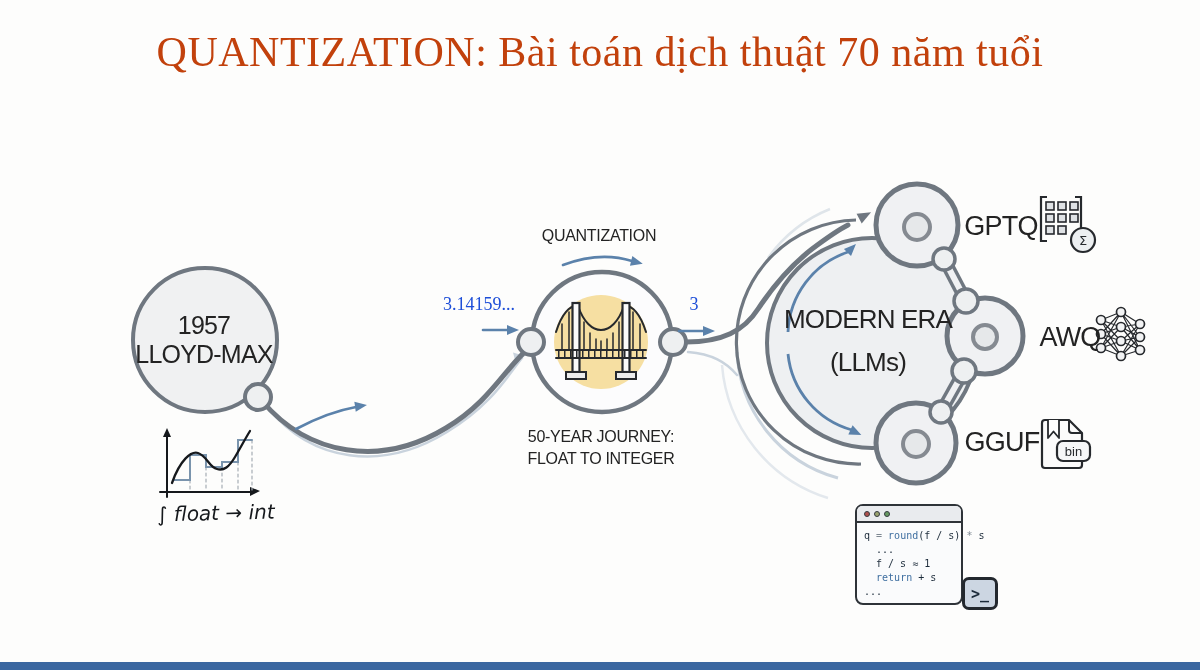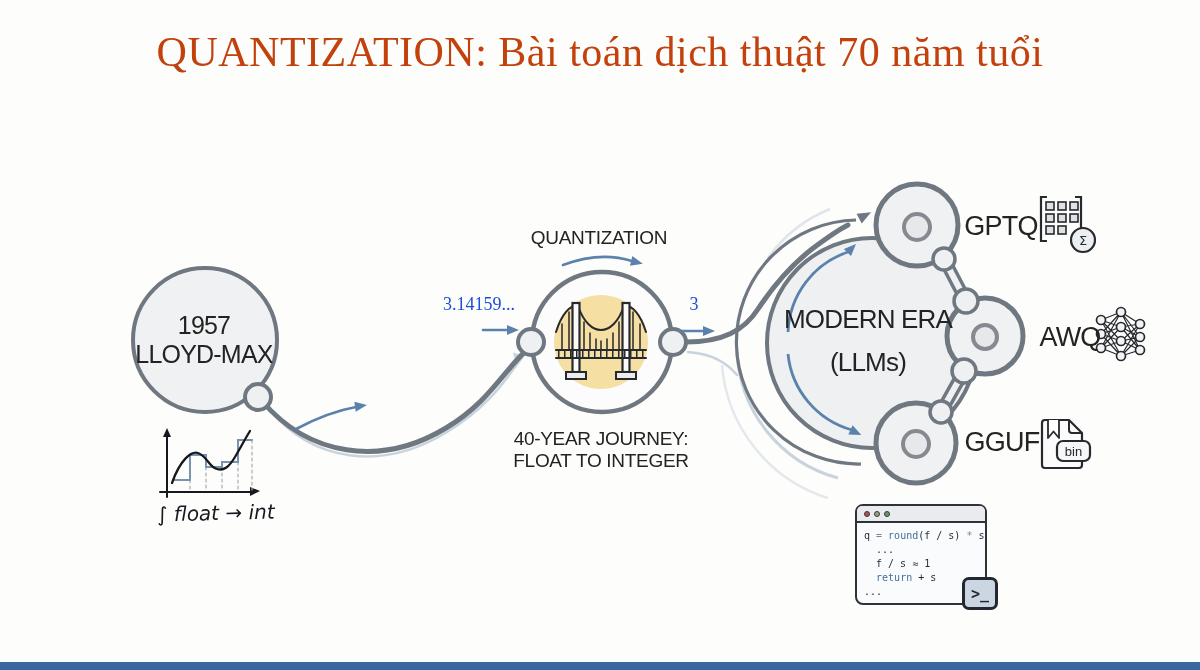--- a/index.html
+++ b/index.html
@@ -14,31 +14,31 @@
   .title {
     font-family:"Liberation Serif", serif; font-size:42px; color:#c2410c;
     letter-spacing:0.5px;
   }
   .subtitle {
     font-family:"Liberation Serif", serif; font-size:24px; color:#1a1a1a;
   }
   .cond { color:#232323; letter-spacing:-0.8px; }
   .circle-label { font-size:25px; }
   .modern-label { font-size:26px; }
-  .small-label  { font-size:19px; letter-spacing:-0.3px;text-align:center; }
+  .small-label  { font-size:16px; letter-spacing:-0.3px;text-align:center; }
   .branch-label { font-size:27px; }
   .serif-num { font-family:"Liberation Serif", serif; font-size:18px; color:#1d4ed8; }
   .sketch-caption {
     font-family:"DejaVu Sans", sans-serif; font-style:italic;
     font-size:20px; color:#15181c; transform:rotate(-1.5deg);
   }
 
   
   .terminal {
-    left:855px; top:504px; width:132px; height:101px;
+    left:855px; top:504px; width:108px; height:101px;
     background:#fafbfc; border:2.5px solid #2e3338; border-radius:8px;
     box-sizing:border-box;
   }
   .terminal-bar {
     height:15px; background:#e9ebee; border-bottom:2px solid #2e3338;
     border-radius:5px 5px 0 0; display:flex; align-items:center; gap:4px;
     padding-left:7px;
   }
   .tdot { width:6px; height:6px; border-radius:50%; border:1.3px solid #363b41; box-sizing:border-box; }
   .tdot.red    { background:#b0514d; }
@@ -215,21 +215,21 @@
 
   <div class="abs ctr title" style="left:600px; top:28px">QUANTIZATION: Bài toán dịch thuật 70 năm tuổi</div>
 
   <div class="abs ctr cond circle-label" style="left:204px; top:311px">1957</div>
   <div class="abs ctr cond circle-label" style="left:204px; top:340px">LLOYD-MAX</div>
 
   <div class="abs ctr serif-num" style="left:479px; top:294px">3.14159...</div>
   <div class="abs ctr cond small-label" style="left:599px; top:227px">QUANTIZATION</div>
   <div class="abs ctr serif-num" style="left:694px; top:294px">3</div>
 
-  <div class="abs ctr cond small-label" style="left:601px; top:428px">40-YEAR JOURNEY:</div>
+  <div class="abs ctr cond small-label" style="left:601px; top:428px">50-YEAR JOURNEY:</div>
   <div class="abs ctr cond small-label" style="left:601px; top:450px">FLOAT TO INTEGER</div>
 
   <div class="abs ctr cond modern-label" style="left:868px; top:304px">MODERN ERA</div>
   <div class="abs ctr cond modern-label" style="left:868px; top:347px">(LLMs)</div>
 
   <div class="abs ctr cond branch-label" style="left:1001px; top:211px">GPTQ</div>
   <div class="abs ctr cond branch-label" style="left:1070px; top:322px">AWQ</div>
   <div class="abs ctr cond branch-label" style="left:1002px; top:427px">GGUF</div>
 
   <div class="abs sketch-caption" style="left:157px; top:501px">∫ float → int</div>

